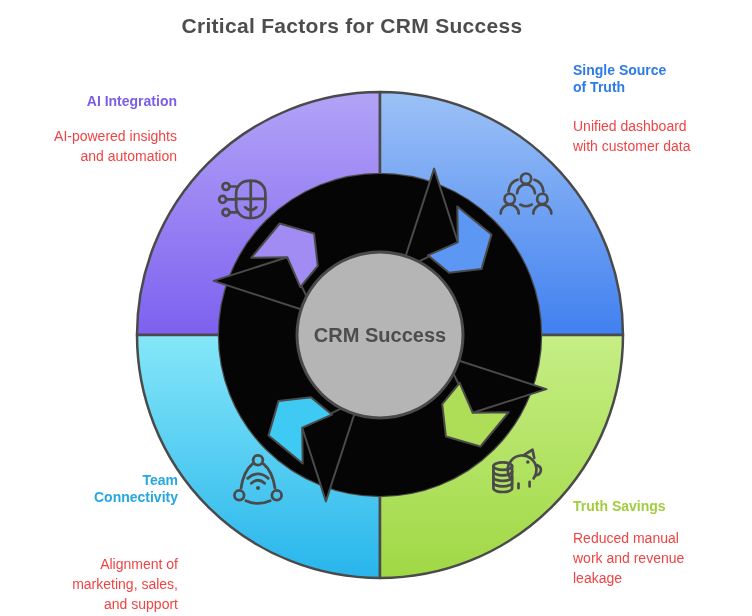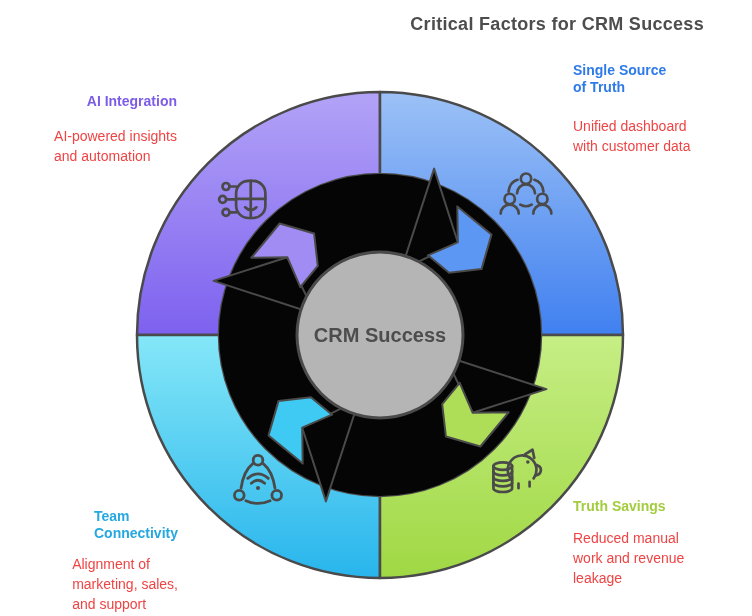--- a/index.html
+++ b/index.html
@@ -1,23 +1,23 @@
 <!DOCTYPE html>
 <html><head>
 <meta charset="utf-8">
 <title>Critical Factors for CRM Success</title>
 <style>
   html,body{margin:0;padding:0}
   body{width:752px;height:616px;background:#ffffff;position:relative;overflow:hidden;
        font-family:"Liberation Sans",sans-serif;-webkit-font-smoothing:antialiased}
-  .page-title{position:absolute;top:14px;left:0;width:704px;text-align:right;
-       font-size:18px;font-weight:bold;color:#4d4d4d;letter-spacing:.3px}
+  .page-title{position:absolute;top:14px;left:0;width:704px;text-align:center;
+       font-size:21px;font-weight:bold;color:#4d4d4d;letter-spacing:.3px}
   .f-title{position:absolute;font-size:14px;font-weight:bold;line-height:1.18;white-space:pre-line}
   .f-desc{position:absolute;font-size:14px;color:#ef4444;line-height:1.43;white-space:pre-line;font-weight:500}
-  .ra{}
+  .ra{text-align:right}
   svg.diagram{position:absolute;left:0;top:0}
   svg.icon{position:absolute}
 </style>
 </head>
 <body>
 
 <svg class="diagram" width="752" height="616" viewBox="0 0 752 616">
     <defs>
       <linearGradient id="grad0" x1="0" y1="0" x2="0" y2="1">
         <stop offset="0%" stop-color="#b3a3f7"></stop>
@@ -104,21 +104,21 @@
 
 <div class="f-title ra" style="right: 575px; top: 93px; color: rgb(123, 93, 232);">AI Integration</div>
 <div class="f-desc ra" style="right:575px;top:126px">AI-powered insights
 and automation</div>
 
 <div class="f-title" style="left: 573px; top: 62px; color: rgb(46, 123, 232);">Single Source
 of Truth</div>
 <div class="f-desc" style="left:573px;top:116px">Unified dashboard
 with customer data</div>
 
-<div class="f-title ra" style="right: 574px; top: 508px; color: rgb(37, 168, 224);">Team
+<div class="f-title ra" style="right: 574px; top: 472px; color: rgb(37, 168, 224);">Team
 Connectivity</div>
 <div class="f-desc ra" style="right:574px;top:554px">Alignment of
 marketing, sales,
 and support</div>
 
 <div class="f-title" style="left: 573px; top: 498px; color: rgb(163, 204, 62);">Truth Savings</div>
 <div class="f-desc" style="left:573px;top:528px">Reduced manual
 work and revenue
 leakage</div>
 

